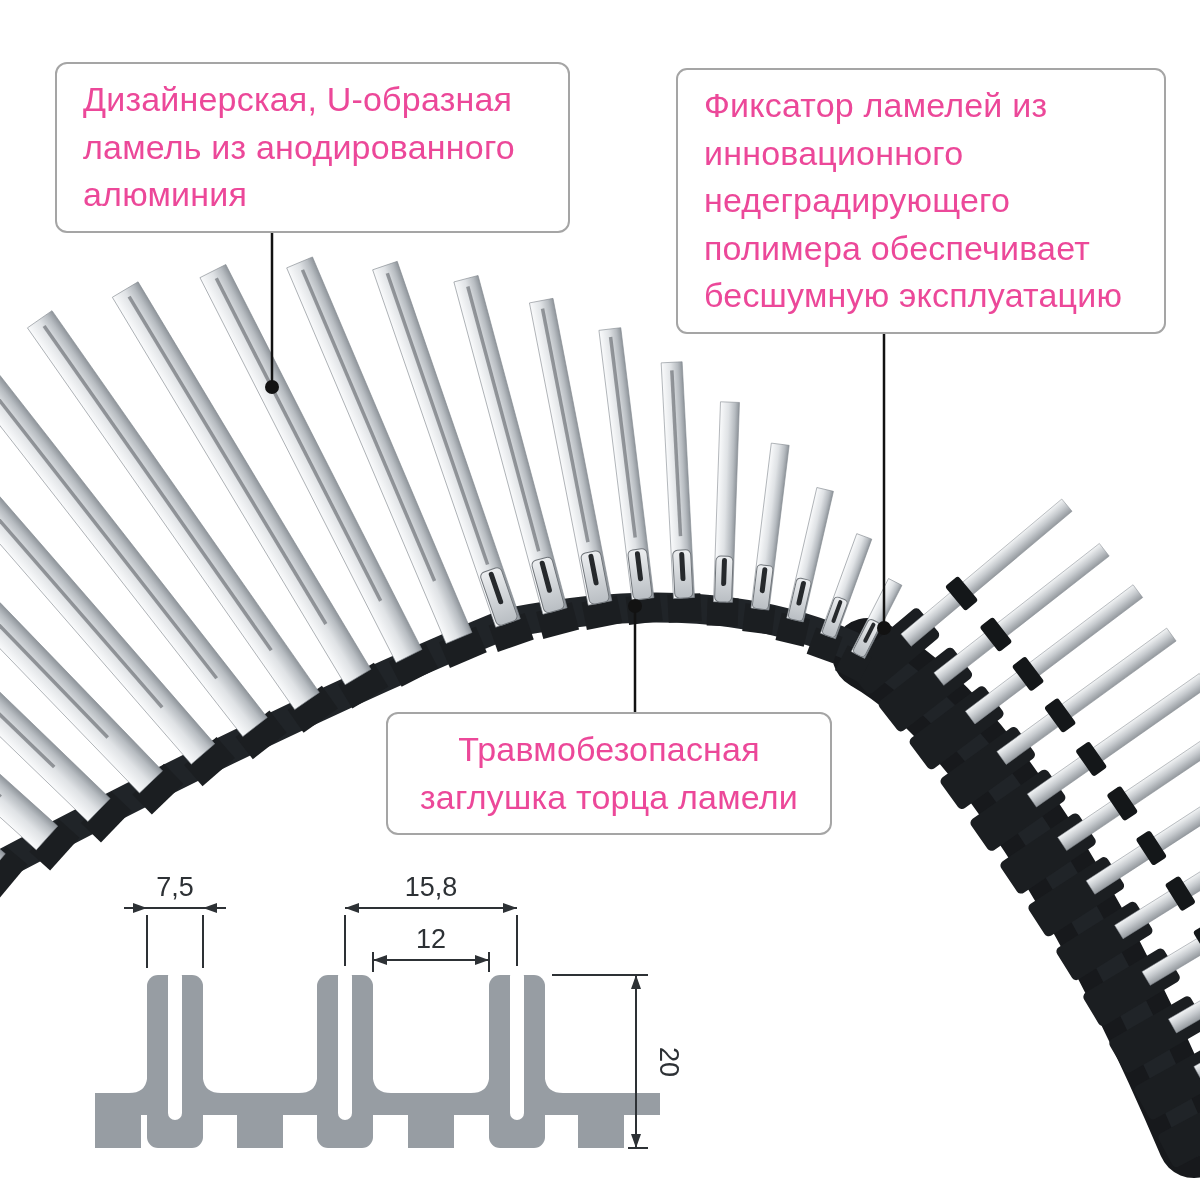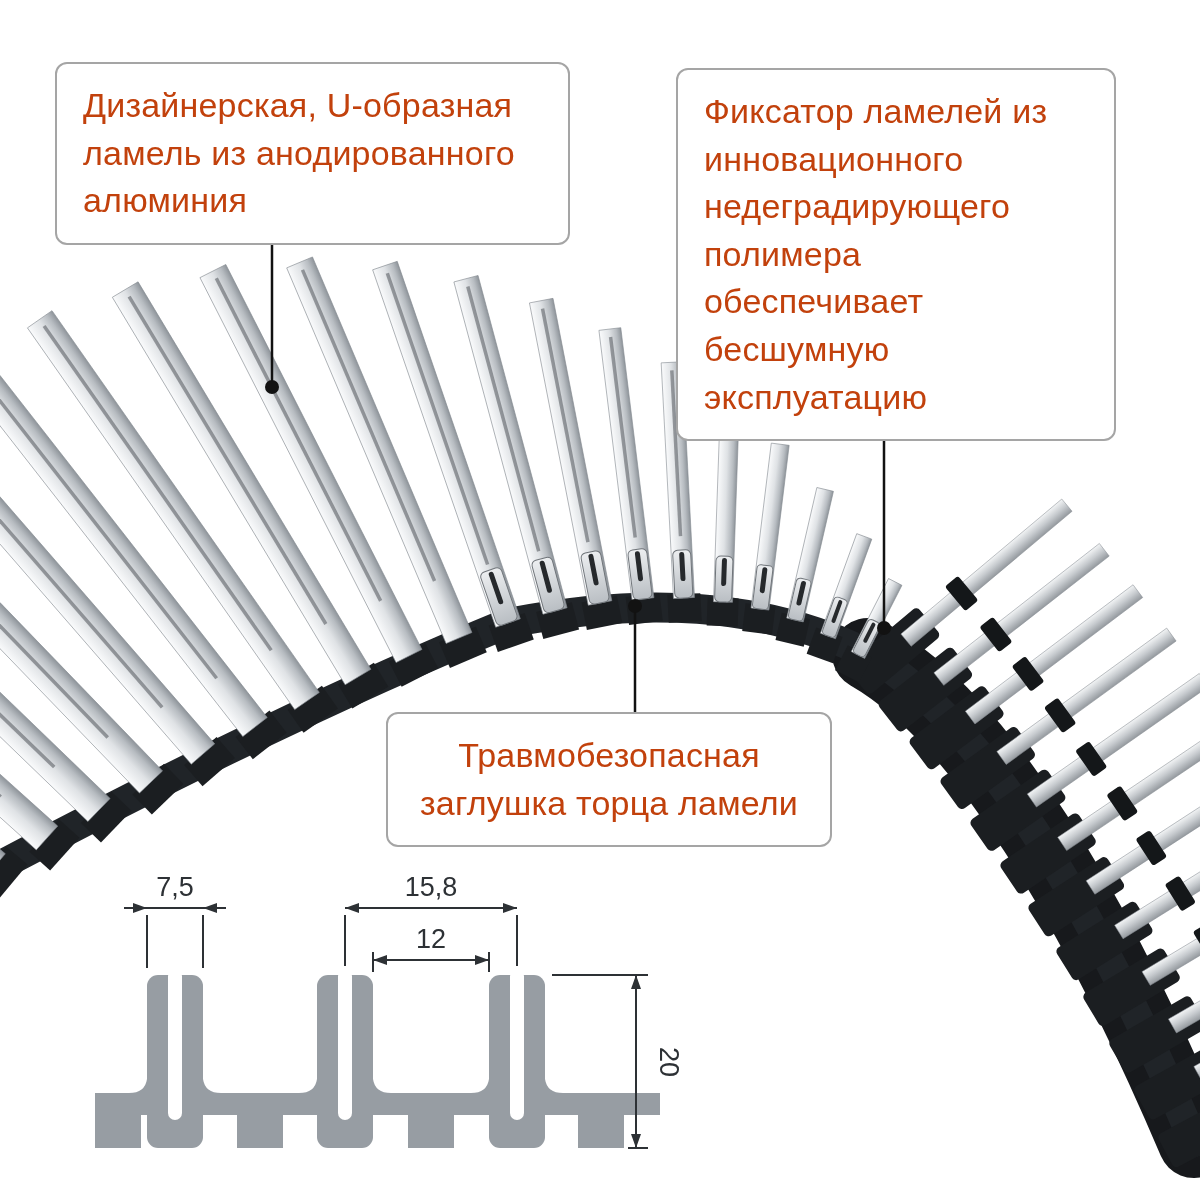--- a/index.html
+++ b/index.html
@@ -3,25 +3,25 @@
 <meta charset="utf-8">
 <style>
   html,body{margin:0;padding:0;background:#fff;}
   .canvas{
     position:relative;width:1200px;height:1200px;background:#ffffff;
     overflow:hidden;font-family:"Liberation Sans", sans-serif;
   }
   .scene{position:absolute;left:0;top:0;width:1200px;height:1200px;}
   .callout{
     position:absolute;box-sizing:border-box;background:#ffffff;
-    border:2px solid #a5a5a5;border-radius:12px;padding:18px 26px;
-    color:#c2410c;font-size:34px;line-height:1.4;letter-spacing:.2px;
+    border:2px solid #a5a5a5;border-radius:12px;padding:12px 26px;
+    color:#ec4899;font-size:34px;line-height:1.4;letter-spacing:.2px;
   }
   .callout-1{left:55px;top:62px;width:515px;}
-  .callout-2{left:676px;top:68px;width:440px;}
+  .callout-2{left:676px;top:68px;width:490px;border-radius:11px;}
   .callout-3{left:386px;top:712px;width:446px;text-align:center;}
   .dim-text{font-family:"Liberation Sans",sans-serif;font-size:27px;fill:#2d3135;}
   .dimline{stroke:#2d3135;stroke-width:2;fill:none;}
   .dimarrow{fill:#2d3135;stroke:none;}
   .gray{fill:#979da3;stroke:none;}
 </style>
 </head>
 <body>
 
 <div class="canvas">

